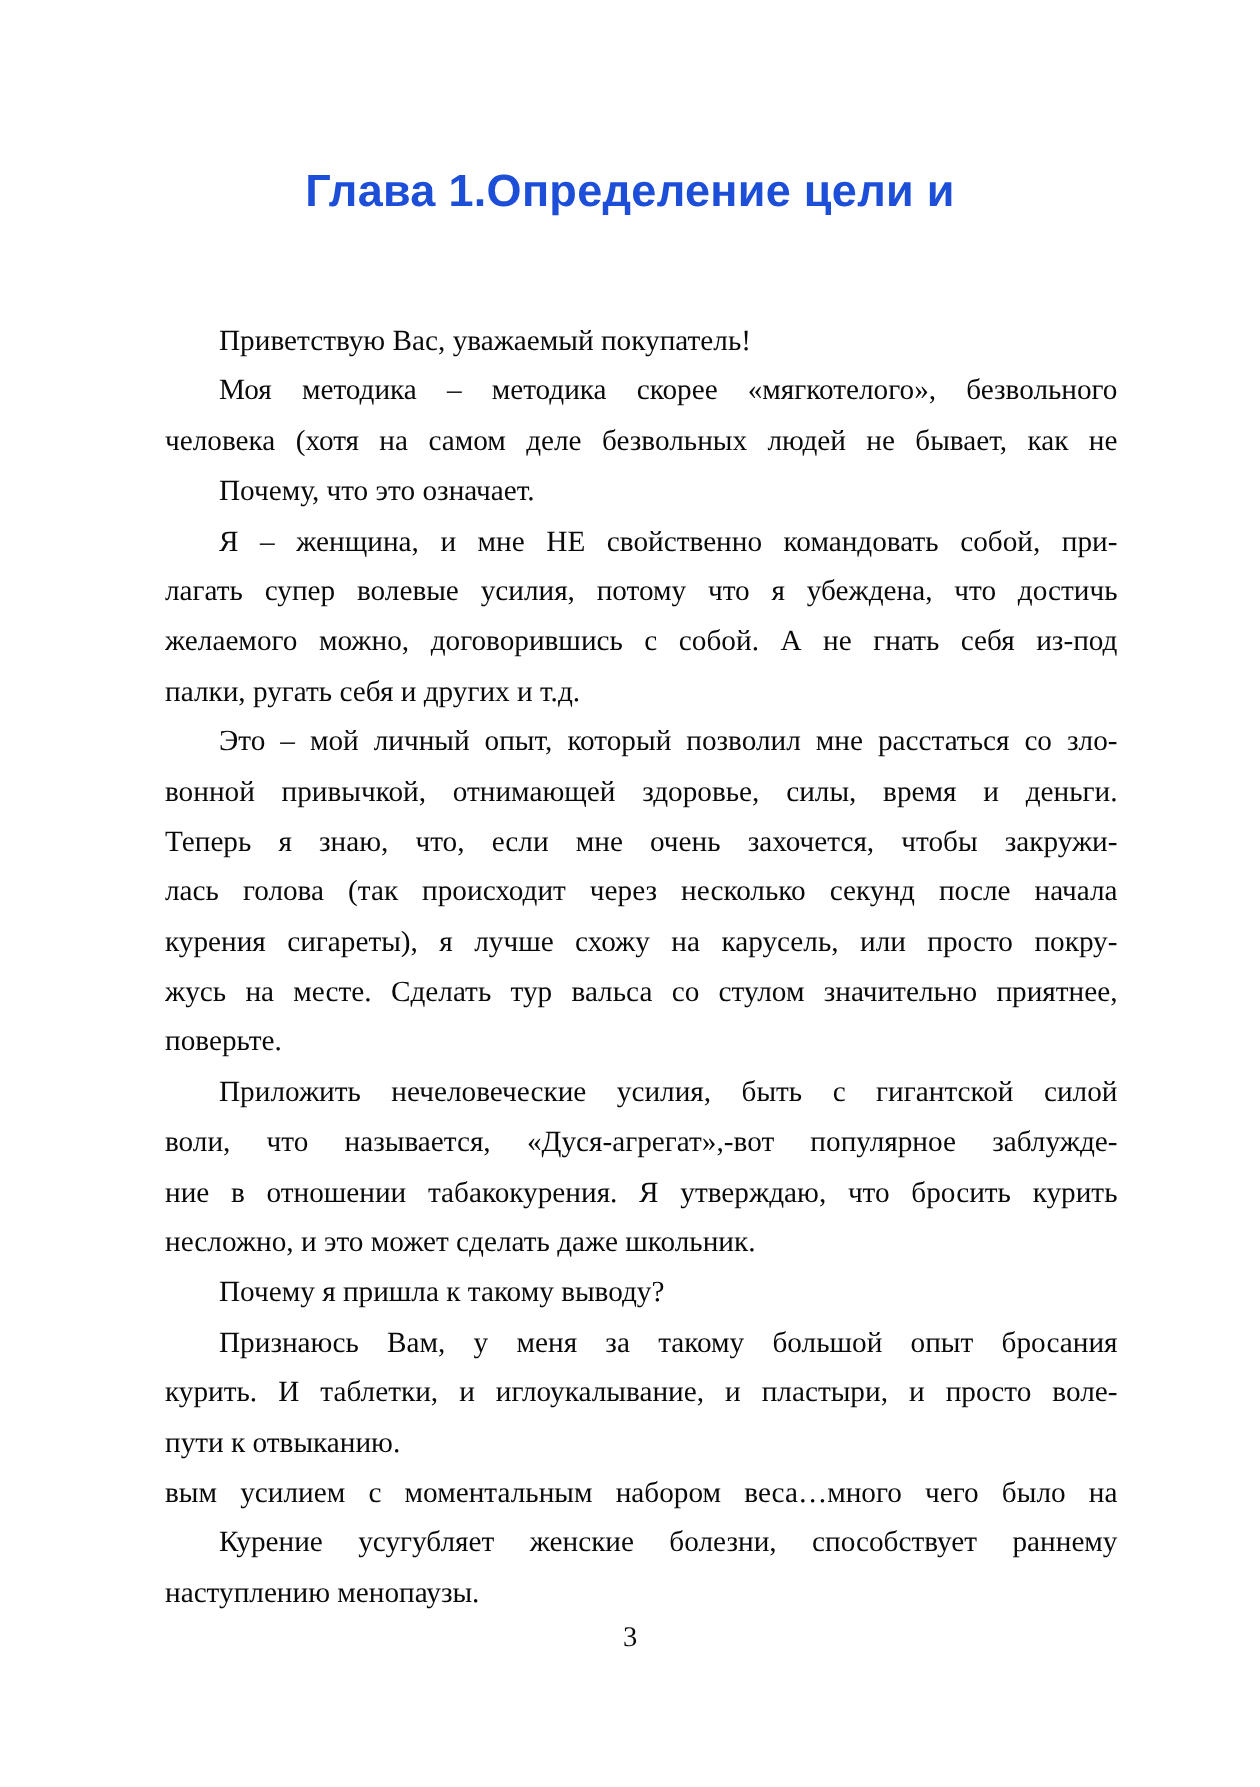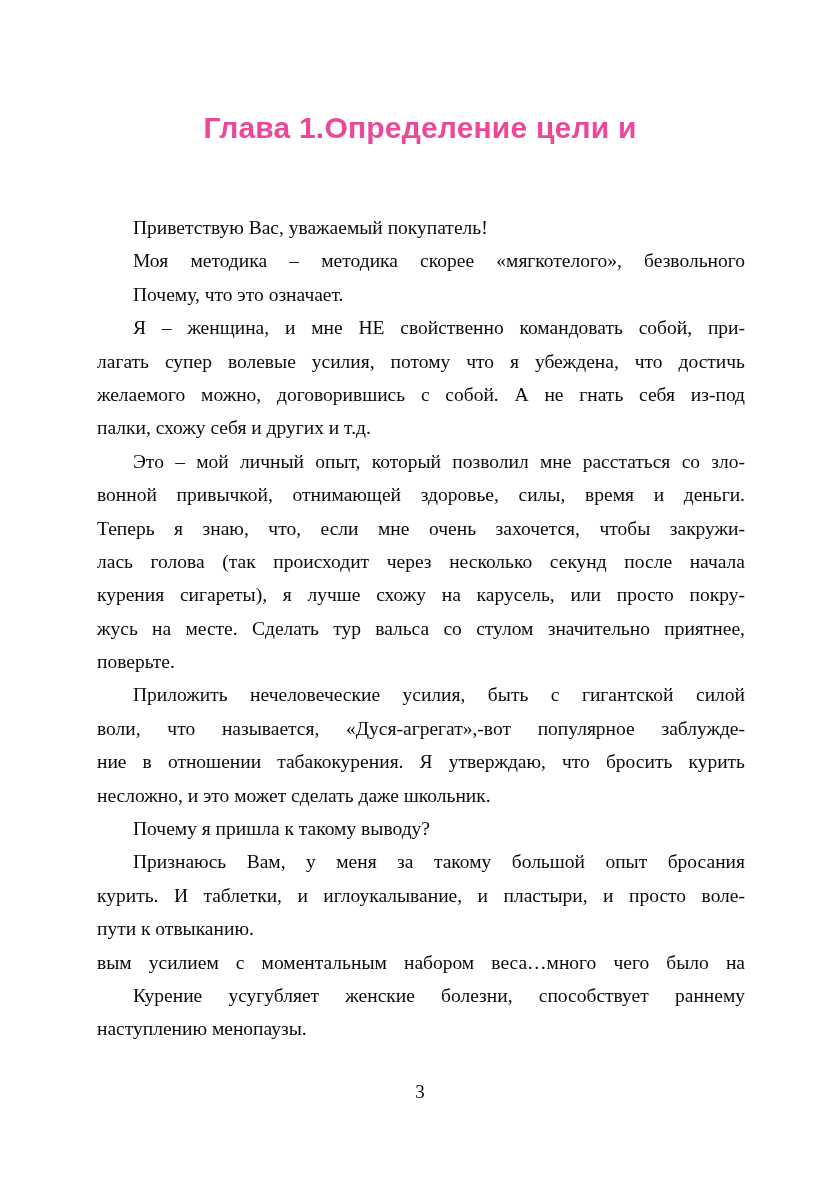--- a/index.html
+++ b/index.html
@@ -16,37 +16,38 @@
   .heading {
     position: absolute;
     top: 106px;
     left: 0;
     right: 0;
     text-align: center;
     font-family: "Liberation Sans", sans-serif;
     font-weight: 700;
     font-size: 30px;
     line-height: 43px;
-    color: #ec4899;
+    color: #1d4ed8;
     letter-spacing: 0.2px;
   }
   .body-text {
     position: absolute;
     top: 211px;
     left: 97px;
     width: 648px;
     font-size: 19.5px;
     color: #0a0a0a;
   }
   .para { margin: 0; padding: 0; }
   .line {
     height: 33.4px;
     line-height: 33.4px;
     overflow: hidden;
     white-space: normal;
+    margin-left: 13px;
   }
   .line.just {
     text-align: justify;
     text-align-last: justify;
   }
   .line.last { text-align: left; text-align-last: left; }
   .line.first { text-indent: 36px; }
   .page-number {
     position: absolute;
     top: 1080px;
@@ -66,29 +67,30 @@
   <div class="heading">
     <div>Глава 1.Определение цели и</div>
   </div>
 
   <div class="body-text">
       <div class="para">
         <div class="line last first">Приветствую Вас, уважаемый покупатель!</div>
       </div>
       <div class="para">
         <div class="line just first">Моя методика – методика скорее «мягкотелого», безвольного</div>
+        <div class="line just">человека (хотя на самом деле безвольных людей не бывает, как не</div>
       </div>
       <div class="para">
         <div class="line last first">Почему, что это означает.</div>
       </div>
       <div class="para">
         <div class="line just first">Я – женщина, и мне НЕ свойственно командовать собой, при-</div>
         <div class="line just">лагать супер волевые усилия, потому что я убеждена, что достичь</div>
         <div class="line just">желаемого можно, договорившись с собой. А не гнать себя из-под</div>
-        <div class="line last">палки, схожу себя и других и т.д.</div>
+        <div class="line last">палки, ругать себя и других и т.д.</div>
       </div>
       <div class="para">
         <div class="line just first">Это – мой личный опыт, который позволил мне расстаться со зло-</div>
         <div class="line just">вонной привычкой, отнимающей здоровье, силы, время и деньги.</div>
         <div class="line just">Теперь я знаю, что, если мне очень захочется, чтобы закружи-</div>
         <div class="line just">лась голова (так происходит через несколько секунд после начала</div>
         <div class="line just">курения сигареты), я лучше схожу на карусель, или просто покру-</div>
         <div class="line just">жусь на месте. Сделать тур вальса со стулом значительно приятнее,</div>
         <div class="line last">поверьте.</div>
       </div>

